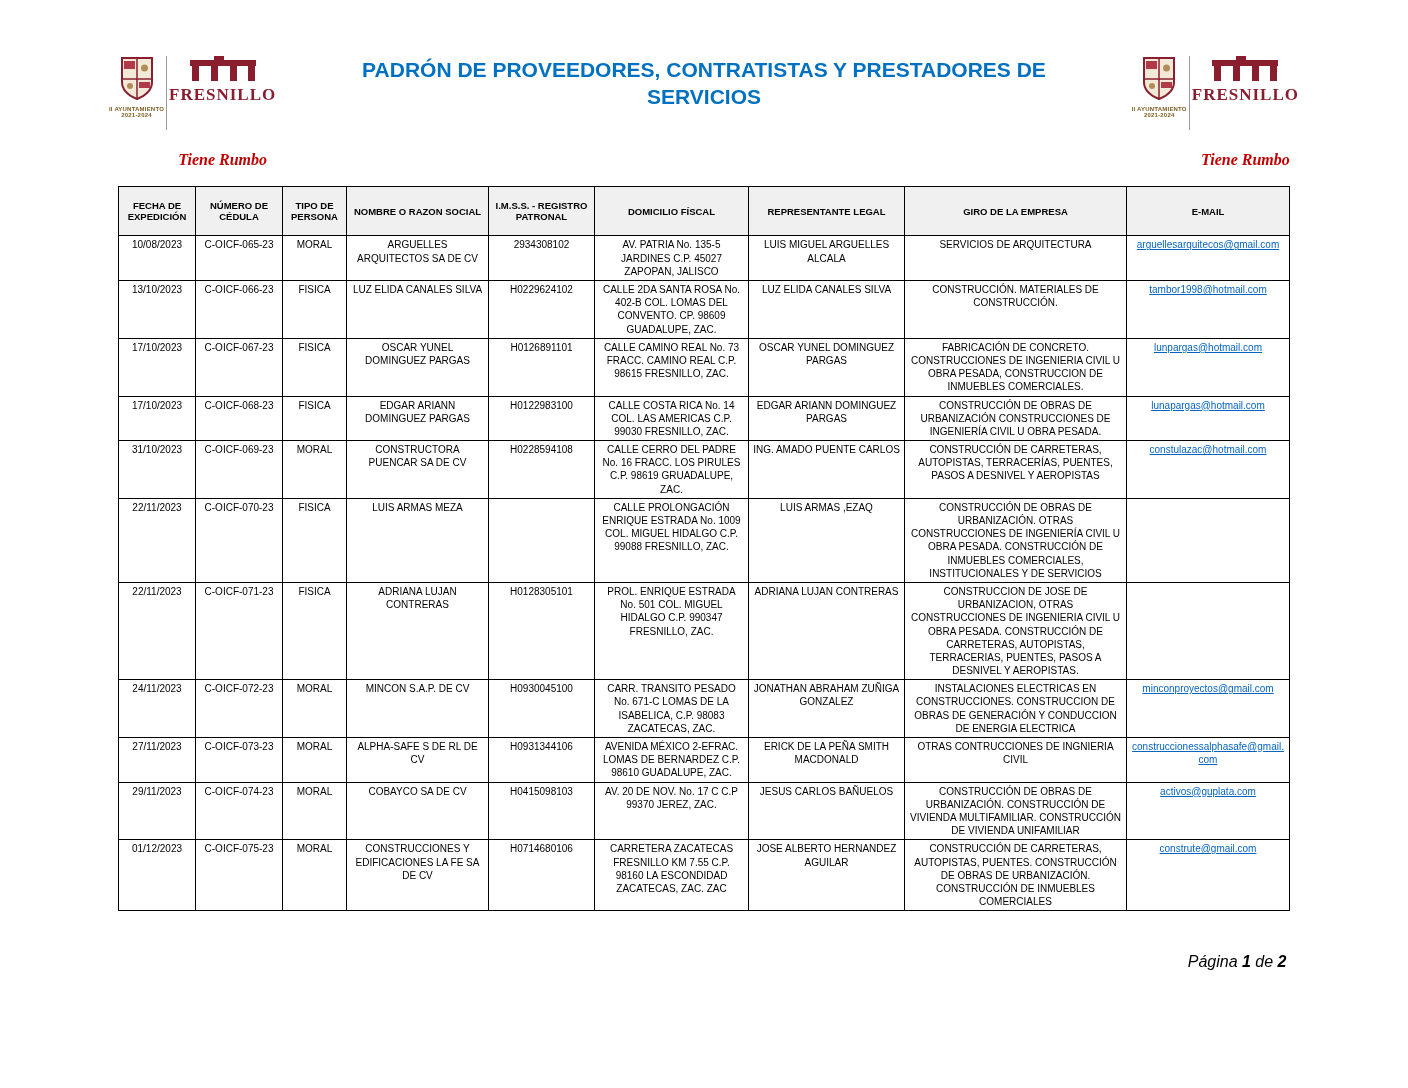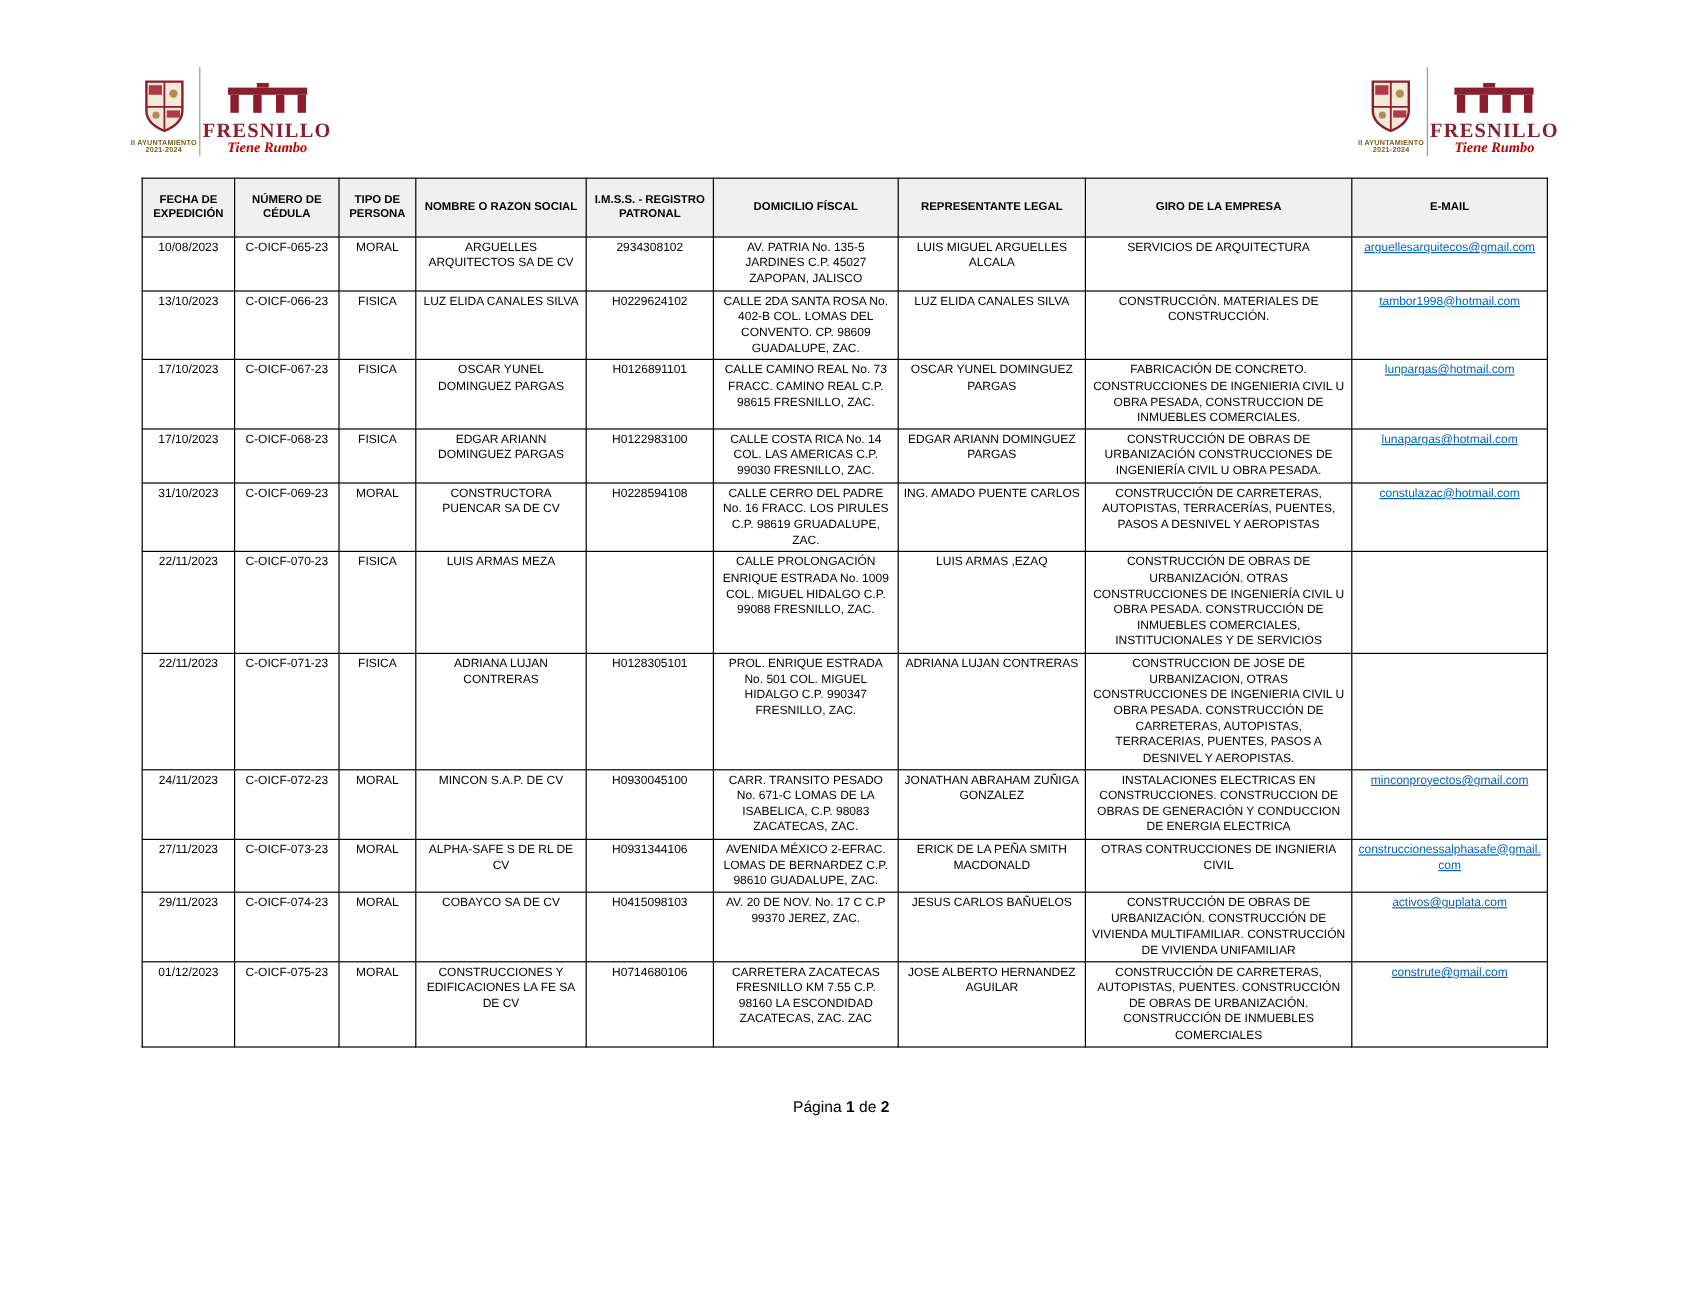--- a/index.html
+++ b/index.html
@@ -15,21 +15,21 @@
   .doc-header {
     width: 1190px;
     margin: 0 auto;
     padding-top: 52px;
     display: flex;
     align-items: flex-start;
     justify-content: space-between;
   }
   .logo-group {
     display: flex;
-    align-items: flex-end;
+    align-items: flex-start;
     gap: 2px;
     width: 190px;
     flex: 0 0 auto;
     padding-top: 4px;
   }
   .logo-group.right { justify-content: flex-end; }
   .crest-wrap { text-align: center; line-height: 1.1; }
   .crest-caption {
     font-size: 6px;
     font-weight: bold;
@@ -42,21 +42,22 @@
     font-family: "Liberation Serif", serif;
     font-weight: bold;
     font-size: 17px;
     letter-spacing: 1px;
   }
   .fres-tag {
     font-family: "Liberation Serif", serif;
     font-style: italic;
     font-weight: bold;
     color: #C00000;
-    font-size: 12px;
+    font-size: 16px;
+    margin-top: 48px;
   }
 
   .titles { flex: 1 1 auto; text-align: center; padding: 0 8px; }
   .title1 { color: #C00000; font-weight: bold; font-size: 22px; line-height: 1.25; }
   .title2 { color: #0070C0; font-weight: bold; font-size: 21px; line-height: 1.3; margin-top: 4px; }
   .title3 { color: #000000; font-weight: bold; font-size: 19px; line-height: 1.3; margin-top: 6px; }
 
   
   table.registry {
     border-collapse: collapse;
@@ -88,23 +89,24 @@
     color: #0563C1;
     text-decoration: underline;
     word-break: break-all;
     cursor: pointer;
   }
 
   
   .doc-footer {
     width: 1171px;
     margin: 42px auto 0 auto;
-    text-align: center;
-    font-size: 13px;
+    text-align: right;
+    font-size: 16px;
     padding-right: 6px;
+    font-style: italic;
   }
   .doc-footer b { font-weight: bold; }
 </style>
 </head>
 <body>
 
 <div class="page">
 
   <div class="doc-header">
 
@@ -131,20 +133,21 @@
           <rect x="23" y="10" width="7" height="15" fill="#8A1E2E"></rect>
           <rect x="42" y="10" width="7" height="15" fill="#8A1E2E"></rect>
           <rect x="60" y="10" width="7" height="15" fill="#8A1E2E"></rect>
         </svg>
         <div class="fres-name">FRESNILLO</div>
         <div class="fres-tag">Tiene Rumbo</div>
       </div>
     </div>
 
     <div class="titles">
+      <div class="title2">PADRÓN DE PROVEEDORES, CONTRATISTAS Y PRESTADORES DE SERVICIOS</div>
     </div>
 
     <div class="logo-group right">
       <div class="crest-wrap">
         <svg viewBox="0 0 34 46" width="34" height="46" aria-hidden="true">
           <path d="M2 2 h30 v24 q0 11 -15 17 q-15 -6 -15 -17 z" fill="#f3e9d8" stroke="#8A1E2E" stroke-width="2"></path>
           <line x1="17" y1="2" x2="17" y2="42" stroke="#8A1E2E" stroke-width="1.5"></line>
           <line x1="2" y1="23" x2="32" y2="23" stroke="#8A1E2E" stroke-width="1.5"></line>
           <rect x="4" y="5" width="11" height="8" fill="#B03A48"></rect>
           <rect x="19" y="26" width="11" height="6" fill="#B03A48"></rect>

